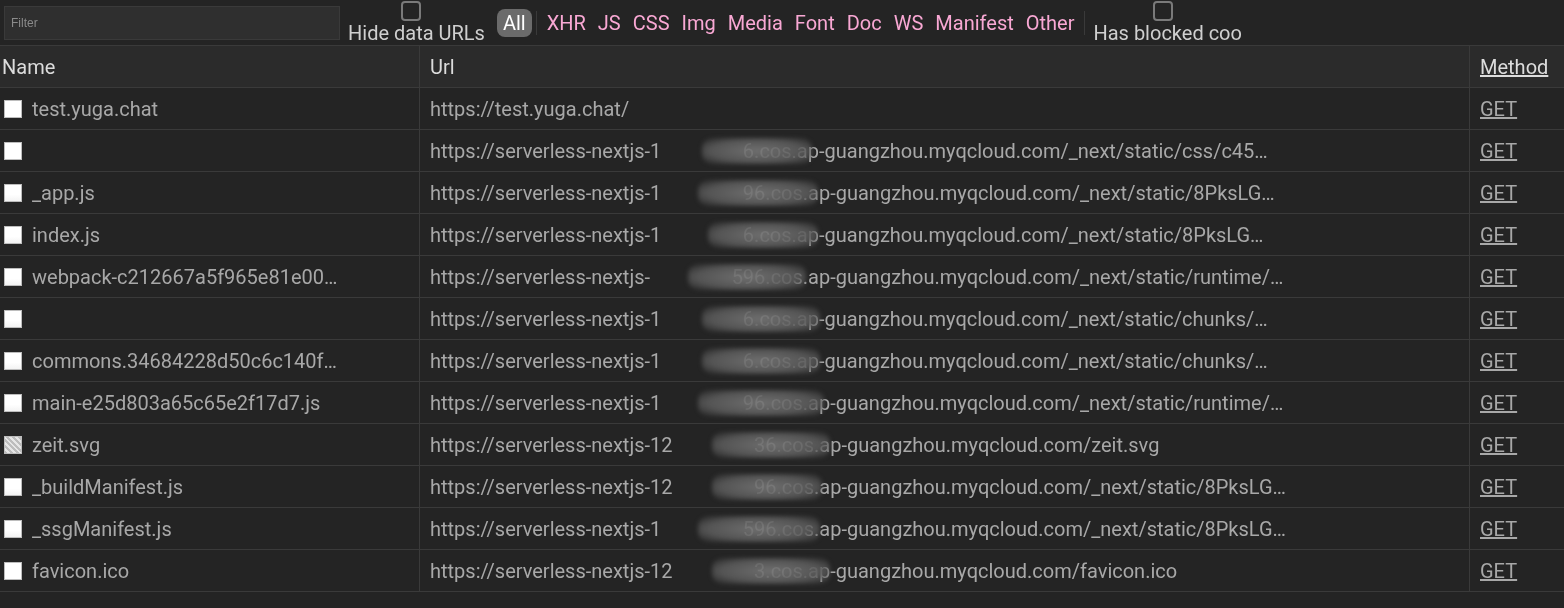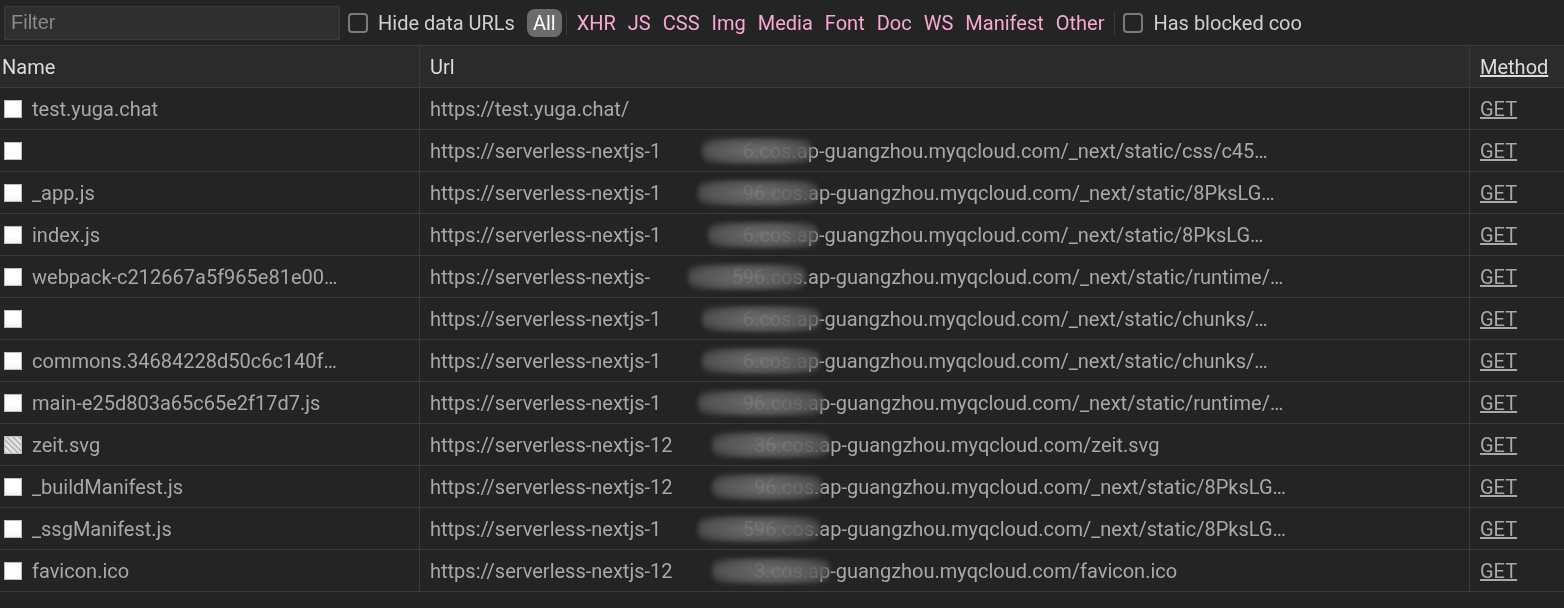--- a/index.html
+++ b/index.html
@@ -32,32 +32,33 @@
     border: 1px solid #3a3a3a;
     display: flex;
     align-items: center;
   }
   .filter-input {
     width: 100%;
     background: transparent;
     border: none;
     outline: none;
     color: #cfcfcf;
-    font-size: 20px;
+    font-size: 12px;
     padding: 0 6px;
   }
   .filter-input::placeholder { color: #8a8a8a; }
 
   .chk {
     display: inline-flex;
     align-items: center;
     margin: 0 4px;
     color: #cfcfcf;
     cursor: pointer;
     user-select: none;
+    flex-direction: column;
   }
   .chk .box {
     width: 20px;
     height: 20px;
     border: 2px solid #7a7a7a;
     border-radius: 4px;
     margin-right: 10px;
     background: transparent;
   }
 

